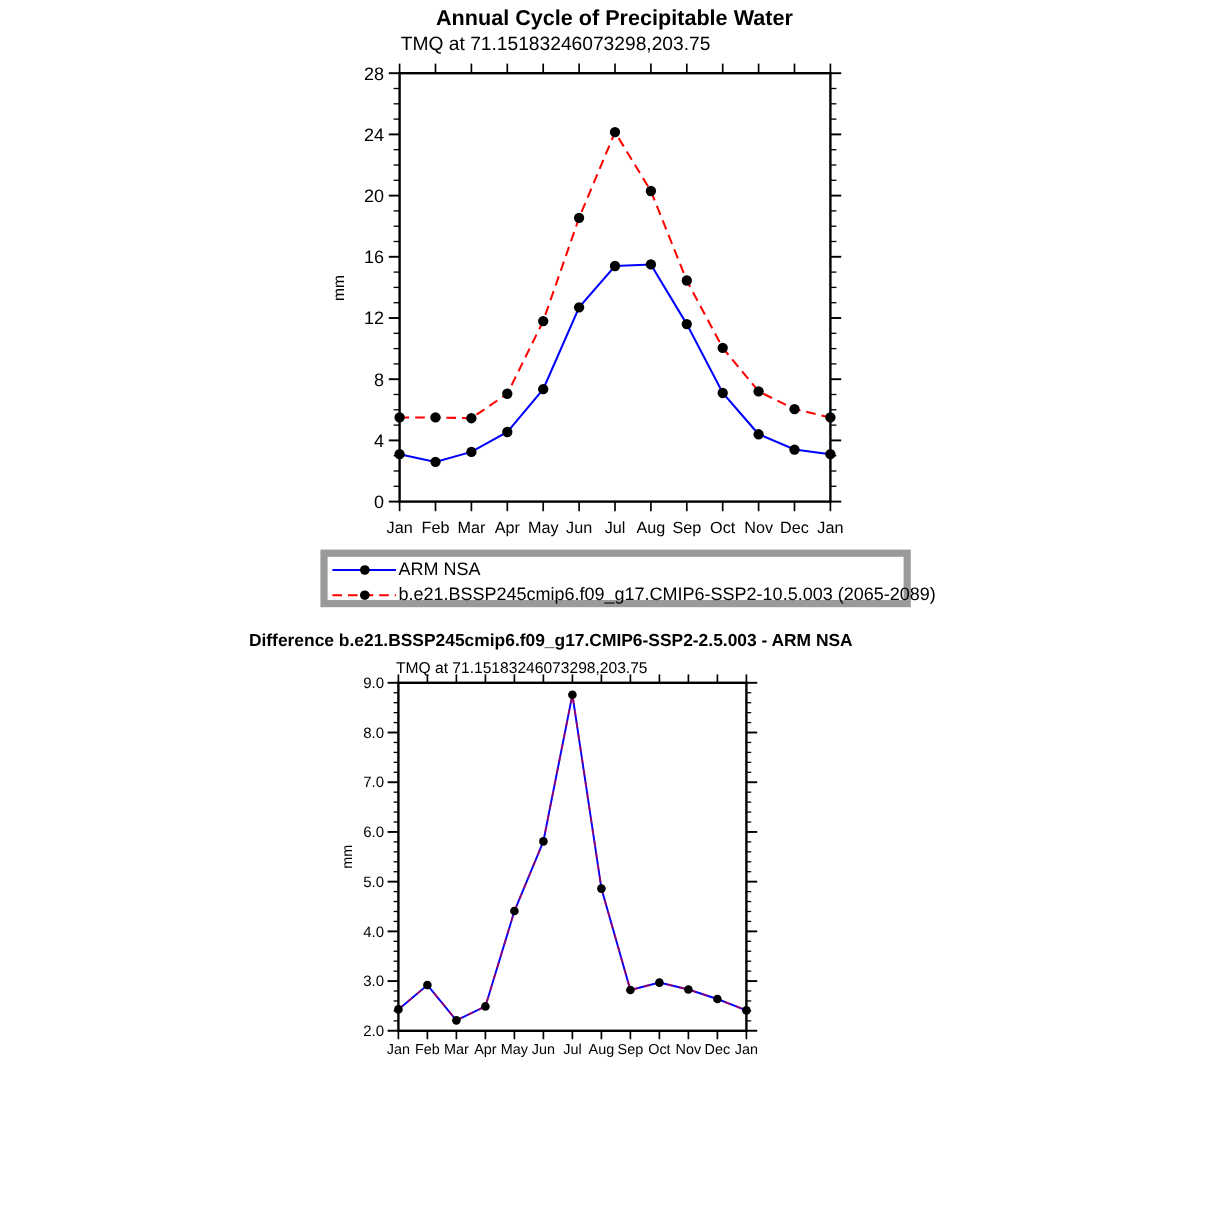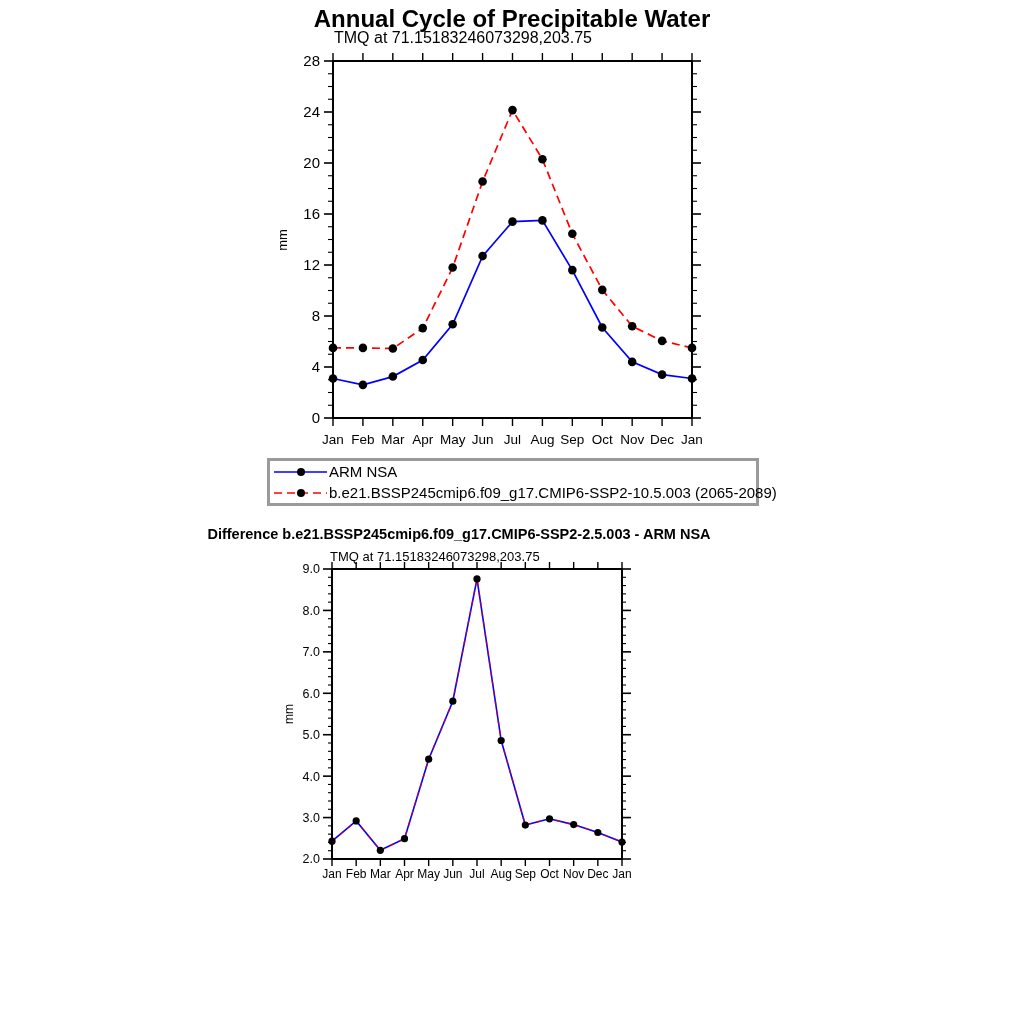--- a/index.html
+++ b/index.html
@@ -1,24 +1,24 @@
 <!DOCTYPE html>
 <html><head>
 <meta charset="utf-8">
 <style>
   html,body{margin:0;padding:0;background:#ffffff;}
   #canvas{position:relative;width:1024px;height:1024px;background:#ffffff;overflow:hidden;
           font-family:"Liberation Sans","DejaVu Sans",sans-serif;color:#000;}
   #plot-svg{position:absolute;left:0;top:0;}
   .abs{position:absolute;white-space:nowrap;}
-  .main-title{top:5px;left:512px;transform:translateX(-50%);font-size:24px;font-weight:bold;}
+  .main-title{top:5px;left:512px;transform:translateX(-50%);font-size:18px;font-weight:bold;}
   .top-subtitle{top:29px;left:334px;font-size:16px;}
   .diff-title{top:526px;left:459px;transform:translateX(-50%);font-size:14.5px;font-weight:bold;}
   .diff-subtitle{top:549px;left:330px;font-size:13px;}
-  .legend-box{top:458px;left:267px;width:492px;height:48px;border:3px solid #0f766e;
+  .legend-box{top:458px;left:267px;width:492px;height:48px;border:6px solid #0f766e;
               box-sizing:border-box;display:flex;flex-direction:column;justify-content:space-between;
               padding-left:3px;background:#ffffff;}
   .legend-row{display:flex;align-items:center;height:21px;}
   .legend-sample{flex:0 0 auto;margin-right:1px;}
   .legend-label{font-size:15px;line-height:21px;}
 </style>
 </head>
 <body>
 
 <div id="canvas">

